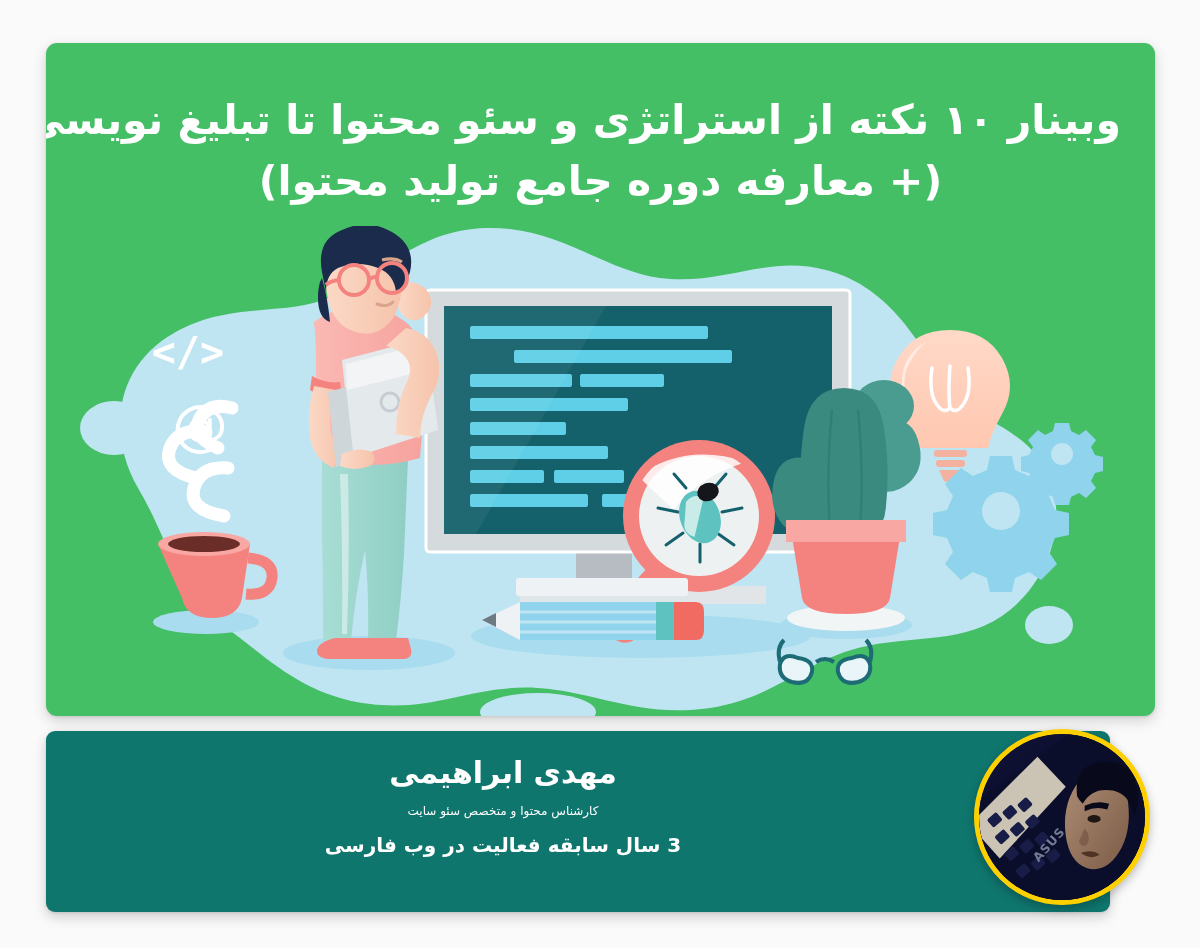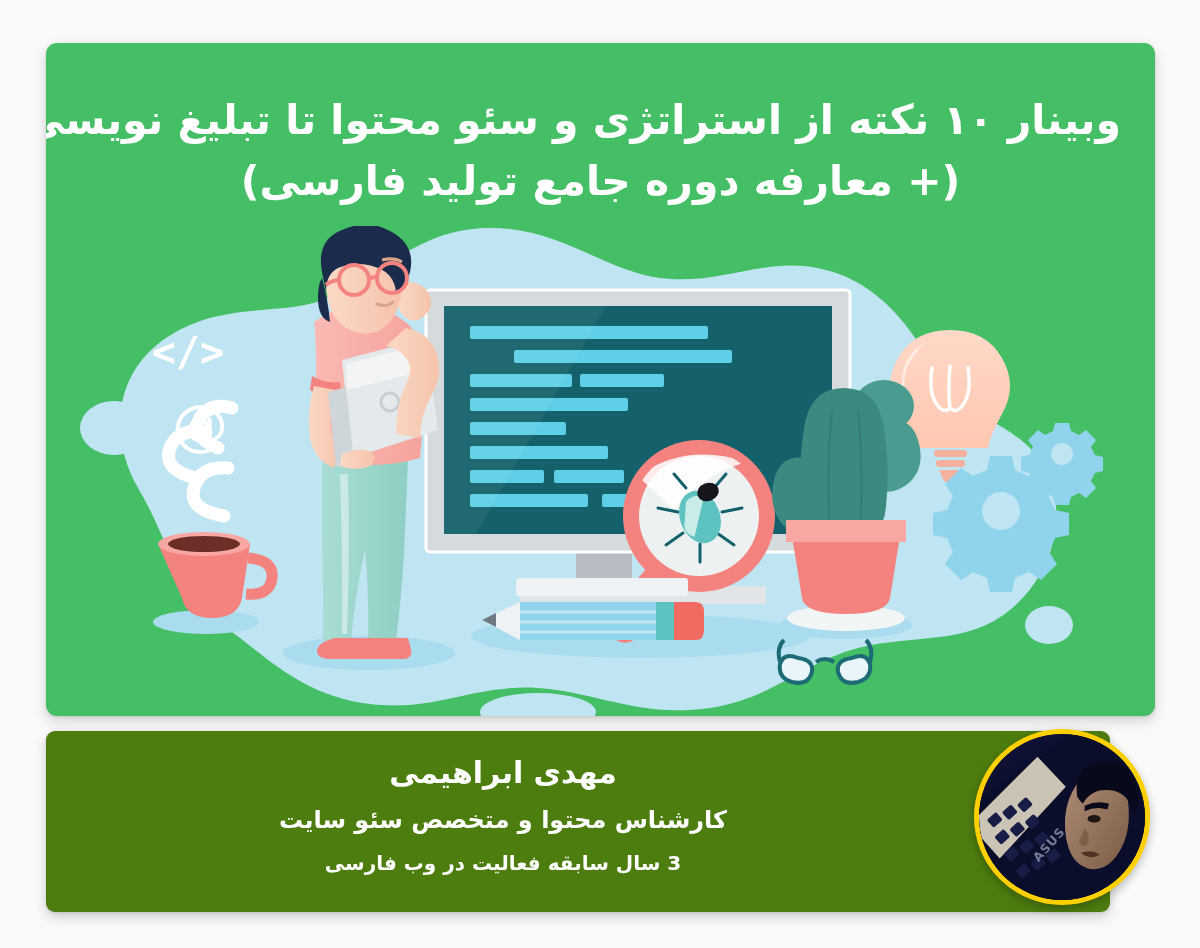--- a/index.html
+++ b/index.html
@@ -65,43 +65,43 @@
   }
   .illus-wrap svg { display: block; width: 100%; height: 100%; }
 
   
   .red-bar {
     position: absolute;
     left: 46px;
     top: 731px;
     width: 1064px;
     height: 181px;
-    background: #4d7c0f;
+    background: #0f766e;
     border-radius: 9px;
     box-shadow: 0 5px 13px rgba(0,0,0,0.18), 0 1px 3px rgba(0,0,0,0.10);
   }
   .speaker-text {
     position: absolute;
     left: 0;
     right: 150px;
     top: 22px;
     text-align: center;
     direction: rtl;
     color: #ffffff;
   }
   .speaker-name {
     font-size: 30px;
     font-weight: bold;
     line-height: 1.34;
     margin-bottom: 9px;
     white-space: nowrap;
   }
   .speaker-role {
-    font-size: 24px;
-    font-weight: bold;
+    font-size: 12px;
+    font-weight: normal;
     line-height: 1.55;
     white-space: nowrap;
   }
   .speaker-exp {
     font-size: 20px;
     font-weight: bold;
     line-height: 1.55;
     margin-top: 9px;
     white-space: nowrap;
   }
@@ -124,21 +124,21 @@
 </style>
 </head>
 <body>
 
 <div class="stage">
 
   <div class="green-card">
 
     <div class="title-block">
       <div class="title-line">وبینار ۱۰ نکته از استراتژی و سئو محتوا تا تبلیغ نویسی!</div>
-      <div class="title-line">(+ معارفه دوره جامع تولید فارسی)</div>
+      <div class="title-line">(+ معارفه دوره جامع تولید محتوا)</div>
     </div>
 
     <div class="illus-wrap">
       <svg viewBox="0 0 1109 490" xmlns="http://www.w3.org/2000/svg" shape-rendering="geometricPrecision">
 
         <defs>
           <linearGradient id="skinG" x1="0" y1="0" x2="1" y2="0">
             <stop offset="0%" stop-color="#fbd9c6"></stop>
             <stop offset="100%" stop-color="#f6c3ab"></stop>
           </linearGradient>

